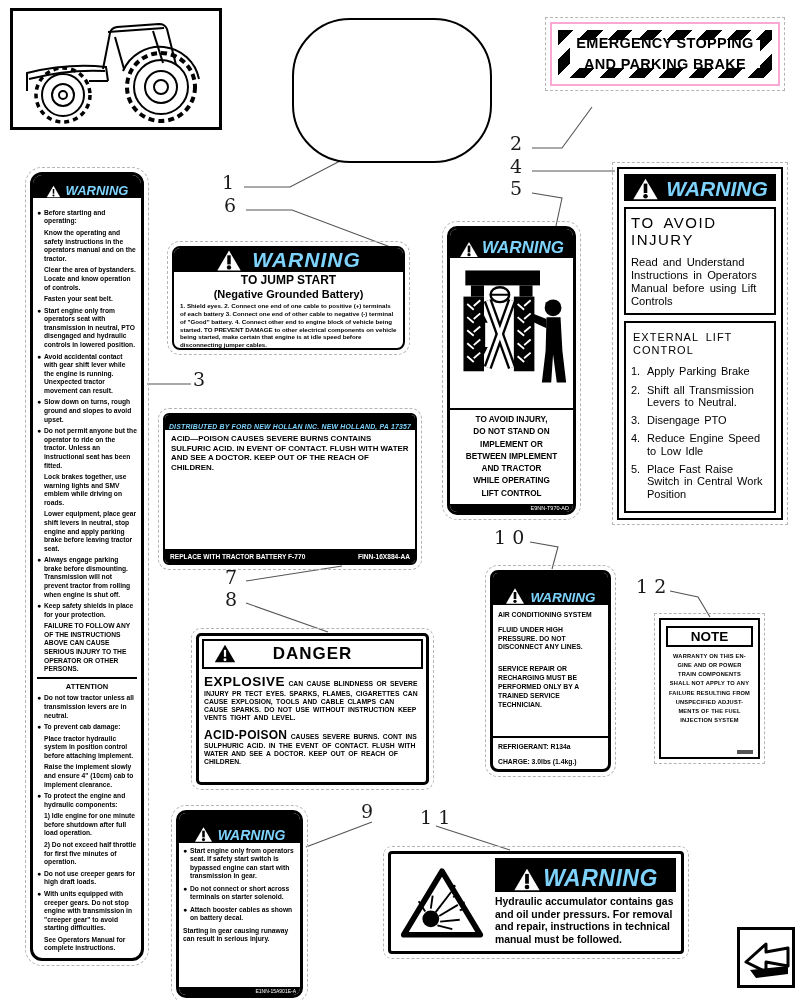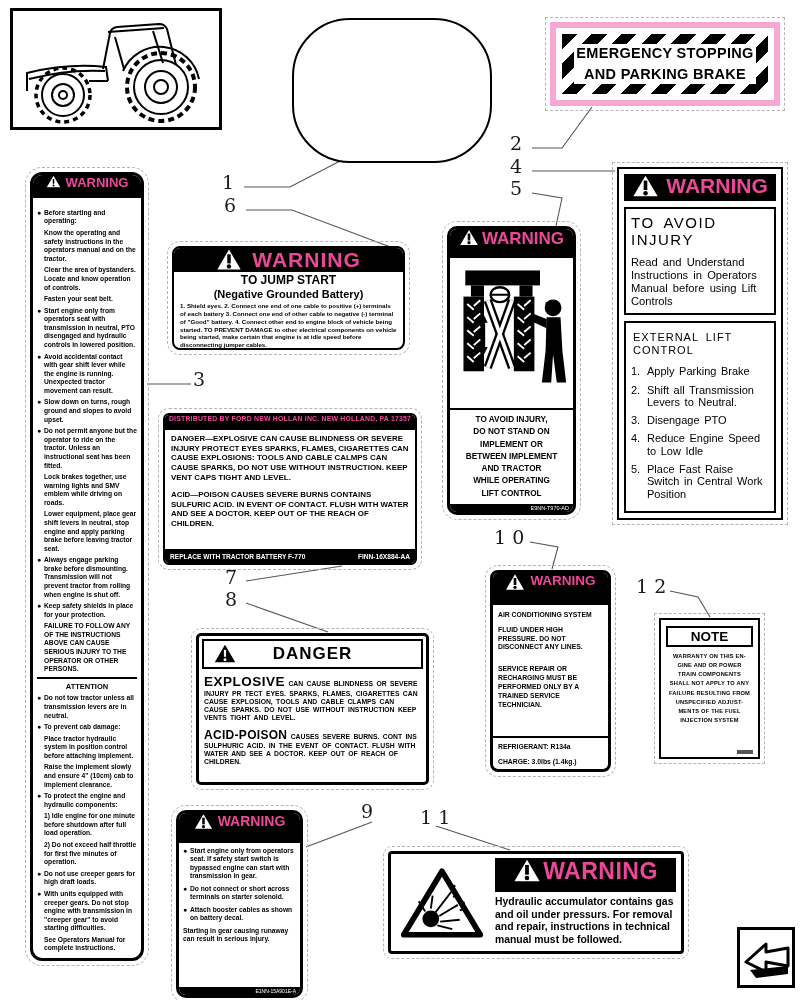--- a/index.html
+++ b/index.html
@@ -1,27 +1,27 @@
 <!DOCTYPE html>
 <html><head>
 <meta charset="utf-8">
 <style>
   html,body{margin:0;padding:0;background:#fff;}
   #page{position:relative;width:808px;height:1000px;background:#fff;overflow:hidden;
         font-family:"Liberation Sans",sans-serif;color:#000;}
   .abs{position:absolute;box-sizing:border-box;}
   .decal{background:#fff;outline:1px dashed #b5b5b5;outline-offset:4px;}
-  .hdr{background:#000;color:#ec4899;display:flex;align-items:flex-start;justify-content:center;gap:5px;font-weight:bold;}
+  .hdr{background:#000;color:#7dd3fc;display:flex;align-items:flex-end;justify-content:center;gap:5px;font-weight:bold;font-style:italic;}
   .tri{flex:0 0 auto;}
   
   #tractor-box{left:10px;top:8px;width:212px;height:122px;border:3px solid #000;background:#fff;}
   
   #glass{left:292px;top:18px;width:200px;height:145px;border:2px solid #000;border-radius:58px;background:#fff;}
   
-  #emg{left:550px;top:22px;width:230px;height:84px;border:6px solid #f9a8d4;padding:6px;}
+  #emg{left:550px;top:22px;width:230px;height:64px;border:2px solid #f9a8d4;padding:6px;}
   #emg .stripes{height:100%;box-sizing:border-box;background:repeating-linear-gradient(135deg,#000 0 11px,#fff 11px 21px);padding:10px 12px;}
   #emg .inner{background:#fff;height:100%;display:flex;flex-direction:column;align-items:center;justify-content:center;
       font-weight:bold;font-size:14.5px;letter-spacing:.3px;line-height:1.45;text-align:center;}
   
   #opw{left:30px;top:172px;width:114px;height:789px;border:3px solid #000;border-radius:12px;overflow:hidden;display:flex;flex-direction:column;}
   #opw .hdr{height:26px;font-size:13px;}
   #opw .body{padding:11px 4px 2px 4px;font-size:6.7px;line-height:1.28;font-weight:600;}
   .wl-item{display:flex;margin-bottom:3px;}
   .wl-b{flex:0 0 7px;font-size:7px;line-height:1.1;}
   .wl-t{flex:1;}
@@ -404,21 +404,20 @@
             <span class="step-n">5.</span>
             <span class="step-t">Place Fast Raise Switch in Central Work Position</span>
           </div>
         </div>
     </div>
   </div>
 
   <div id="bat" class="abs decal">
     <div class="hdr">DISTRIBUTED BY FORD NEW HOLLAN   INC. NEW HOLLAND, PA 17357</div>
     <div class="body">
-      <div class="p1">DANGER—EXPLOSIVE CAN CAUSE BLINDNESS OR SEVERE INJURY PROTECT EYES SPARKS, FLAMES, CIGARETTES CAN CAUSE EXPLOSIONS: TOOLS AND CABLE CALMPS CAN CAUSE SPARKS, DO NOT USE WITHOUT INSTRUCTION. KEEP VENT CAPS TIGHT AND LEVEL.</div>
       <div class="p2">ACID—POISON CAUSES SEVERE BURNS CONTAINS SULFURIC ACID. IN EVENT OF CONTACT. FLUSH WITH WATER AND SEE A DOCTOR. KEEP OUT OF THE REACH OF CHILDREN.</div>
     </div>
     <div class="foot">
       <span>REPLACE WITH TRACTOR BATTERY F-770</span>
       <span>FINN-16X884-AA</span>
     </div>
   </div>
 
   <div id="dgr" class="abs decal">
     <div class="dhdr">

